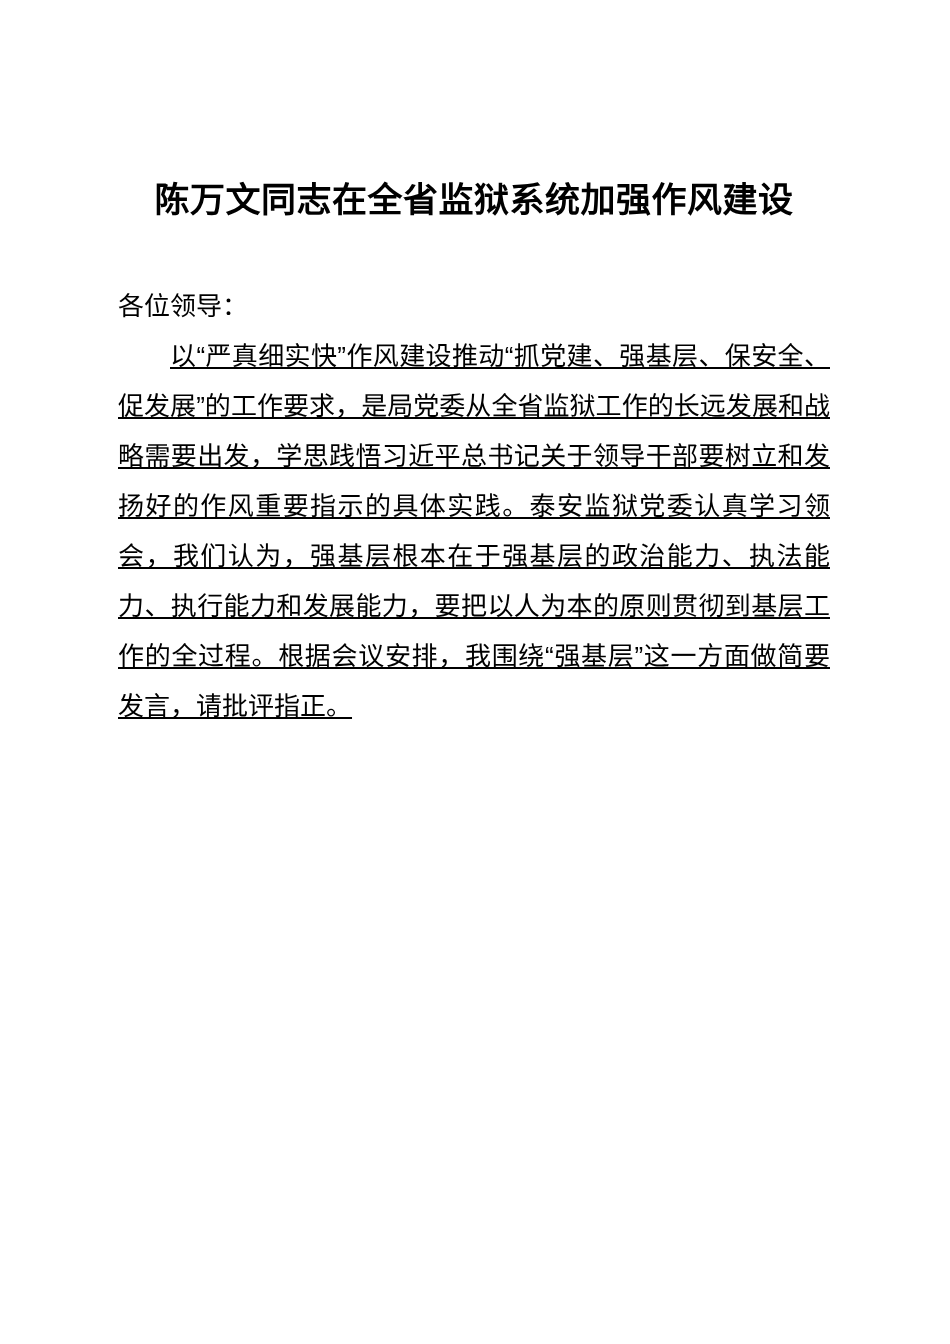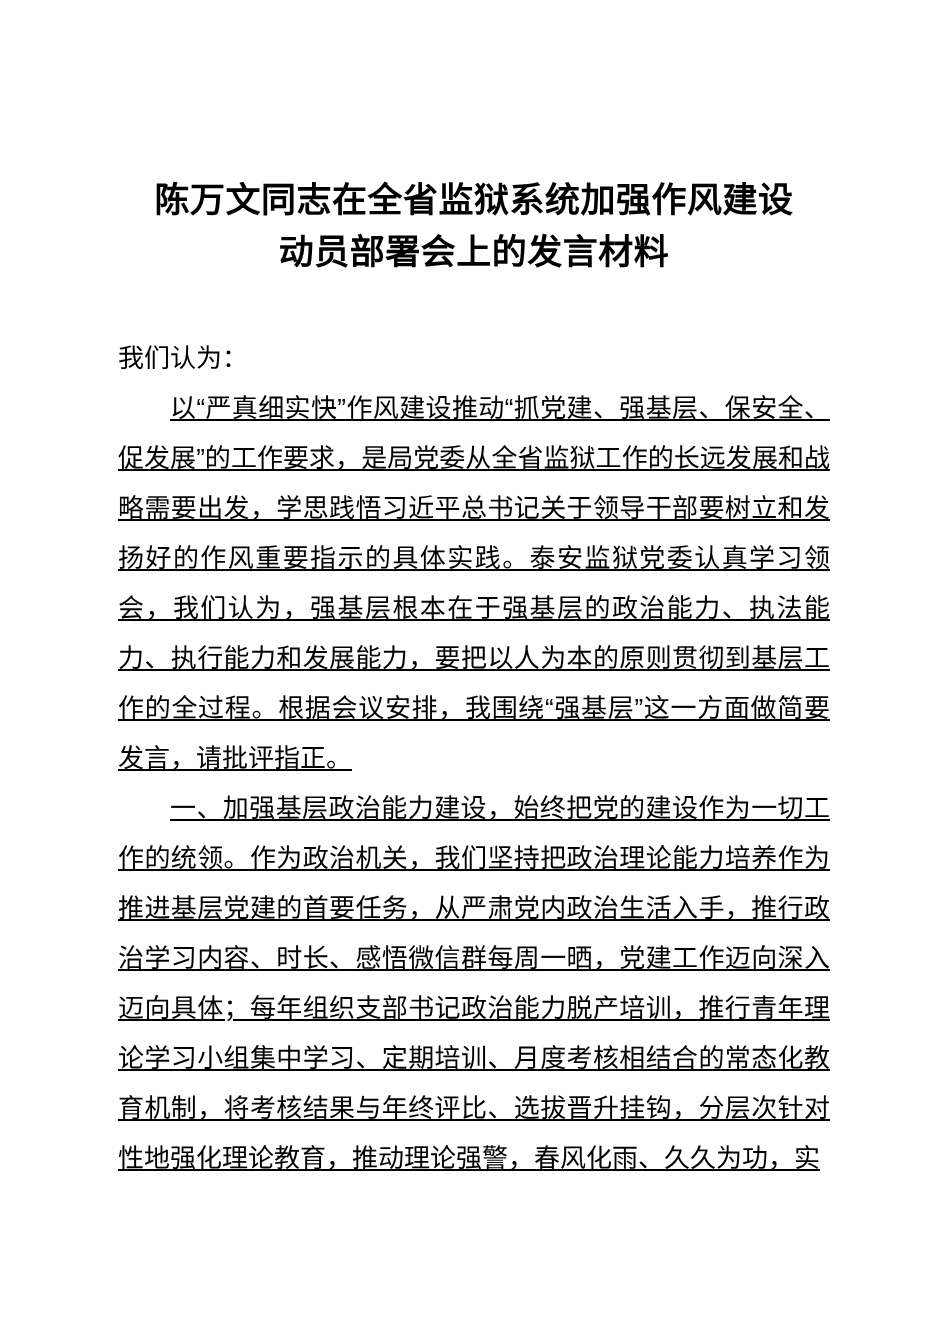--- a/index.html
+++ b/index.html
@@ -45,20 +45,18 @@
     text-indent: 2em;
     text-decoration: underline;
   }
 </style>
 </head>
 <body>
 
 <div class="page">
   <div class="doc-title">
     <div>陈万文同志在全省监狱系统加强作风建设</div>
-    <div>动员部署会上的发言材料</div>
   </div>
   <div class="doc-body">
-    <p class="salutation">我们认为：</p>
+    <p class="salutation">各位领导：</p>
     <p class="para">以“严真细实快”作风建设推动“抓党建、强基层、保安全、促发展”的工作要求，是局党委从全省监狱工作的长远发展和战略需要出发，学思践悟习近平总书记关于领导干部要树立和发扬好的作风重要指示的具体实践。泰安监狱党委认真学习领会，我们认为，强基层根本在于强基层的政治能力、执法能力、执行能力和发展能力，要把以人为本的原则贯彻到基层工作的全过程。根据会议安排，我围绕“强基层”这一方面做简要发言，请批评指正。</p>
-    <p class="para">一、加强基层政治能力建设，始终把党的建设作为一切工作的统领。作为政治机关，我们坚持把政治理论能力培养作为推进基层党建的首要任务，从严肃党内政治生活入手，推行政治学习内容、时长、感悟微信群每周一晒，党建工作迈向深入迈向具体；每年组织支部书记政治能力脱产培训，推行青年理论学习小组集中学习、定期培训、月度考核相结合的常态化教育机制，将考核结果与年终评比、选拔晋升挂钩，分层次针对性地强化理论教育，推动理论强警，春风化雨、久久为功，实</p>
   </div>
 </div>
 
 </body></html>

